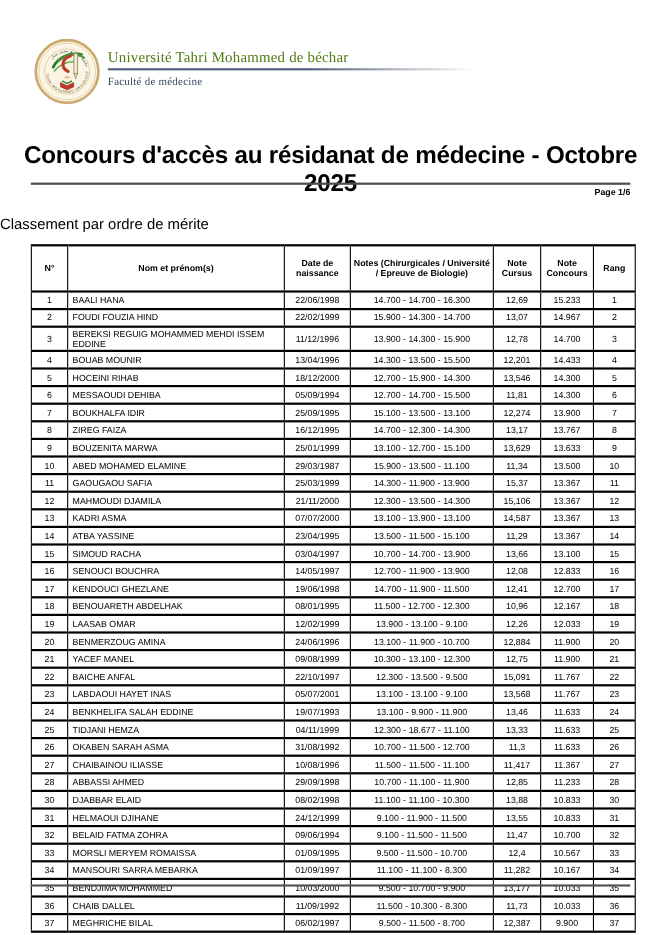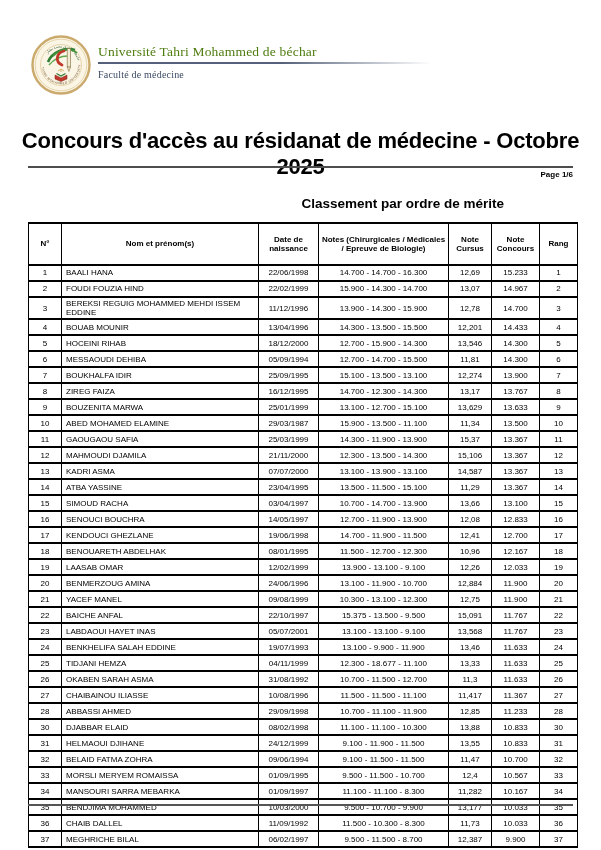--- a/index.html
+++ b/index.html
@@ -27,21 +27,21 @@
   
   .title{
     position:absolute;top:128px;left:0;width:601px;text-align:center;
     font-size:22px;font-weight:bold;letter-spacing:-.2px;
   }
   .rule-top{position:absolute;top:166px;left:28px;width:545px;height:2px;background:#4d4d4d;}
   .page-indicator{
     position:absolute;top:170px;right:28px;font-size:8px;font-weight:bold;
   }
   .subtitle{
-    position:absolute;top:196px;left:0;width:504px;text-align:right;font-size:13.5px;font-weight:bold;
+    position:absolute;top:196px;left:0;width:504px;text-align:left;font-size:13.5px;
   }
   
   .table-wrap{position:absolute;top:222px;left:28px;}
   table{
     border-collapse:collapse;table-layout:fixed;width:549px;
     font-size:8px;line-height:1.15;
   }
   th,td{
     border-left:1px solid #000;border-right:1px solid #000;
     border-top:2px solid #000;border-bottom:2px solid #000;
@@ -110,21 +110,21 @@
           <col class="w3">
         <col class="w4">
           <col class="w5">
           <col class="w6">
       </colgroup>
       <thead>
           <tr>
             <th>N°</th>
             <th>Nom et prénom(s)</th>
             <th>Date de naissance</th>
-            <th>Notes (Chirurgicales / Médicales / Epreuve de Biologie)</th>
+            <th>Notes (Chirurgicales / Université / Epreuve de Biologie)</th>
             <th>Note Cursus</th>
             <th>Note Concours</th>
             <th>Rang</th>
           </tr>
         </thead>
       <tbody>
           <tr>
             <td class="c0">1</td>
             <td class="c1">BAALI HANA</td>
             <td class="c2">22/06/1998</td>
@@ -310,21 +310,21 @@
             <td class="c2">09/08/1999</td>
             <td class="c3">10.300 - 13.100 - 12.300</td>
             <td class="c4">12,75</td>
             <td class="c5">11.900</td>
             <td class="c6">21</td>
           </tr>
           <tr>
             <td class="c0">22</td>
             <td class="c1">BAICHE ANFAL</td>
             <td class="c2">22/10/1997</td>
-            <td class="c3">15.375 - 13.500 - 9.500</td>
+            <td class="c3">12.300 - 13.500 - 9.500</td>
             <td class="c4">15,091</td>
             <td class="c5">11.767</td>
             <td class="c6">22</td>
           </tr>
           <tr>
             <td class="c0">23</td>
             <td class="c1">LABDAOUI HAYET INAS</td>
             <td class="c2">05/07/2001</td>
             <td class="c3">13.100 - 13.100 - 9.100</td>
             <td class="c4">13,568</td>

